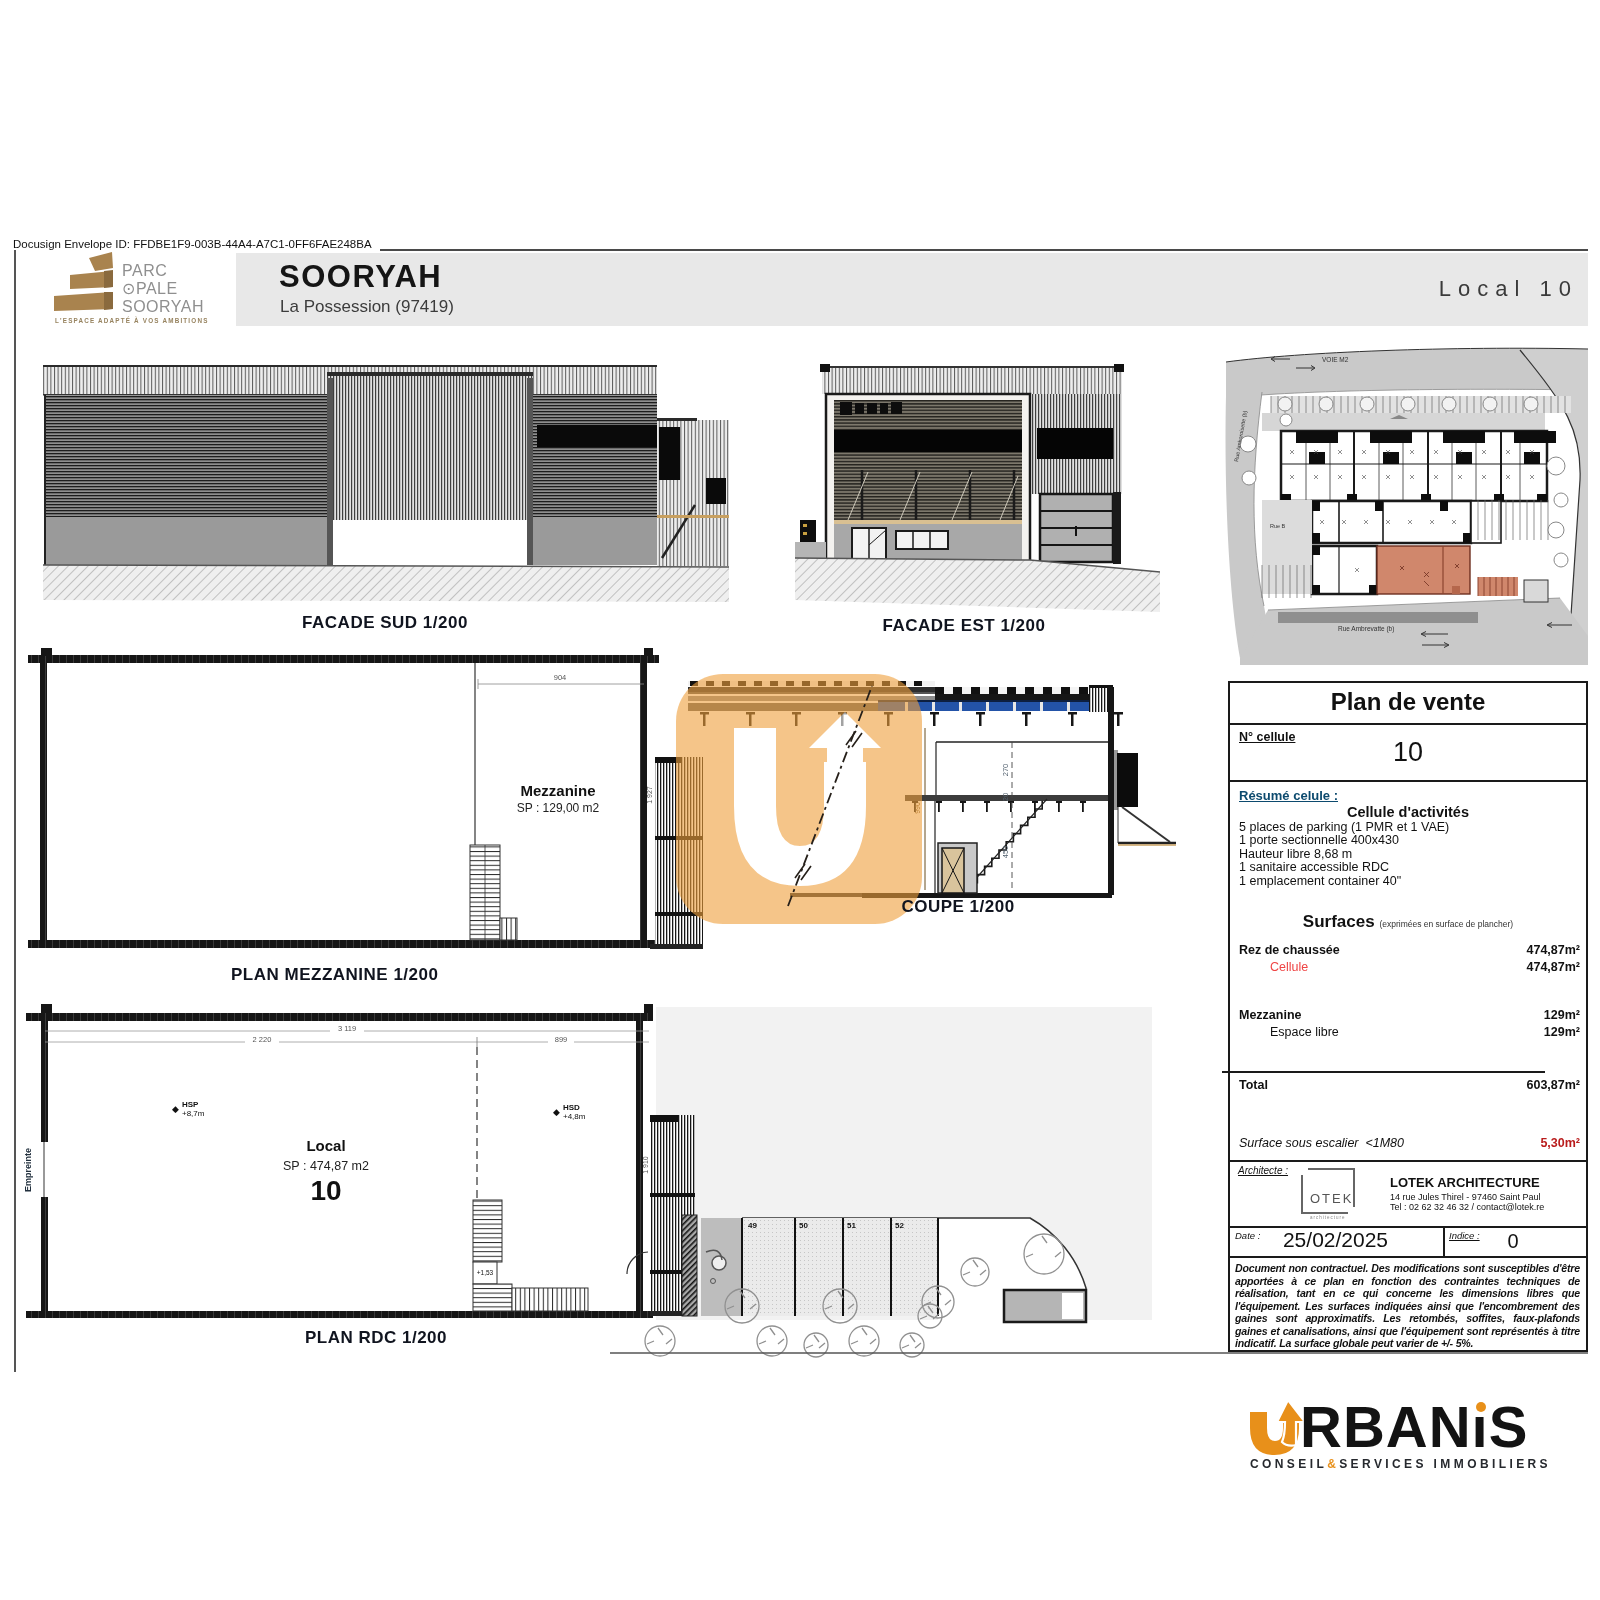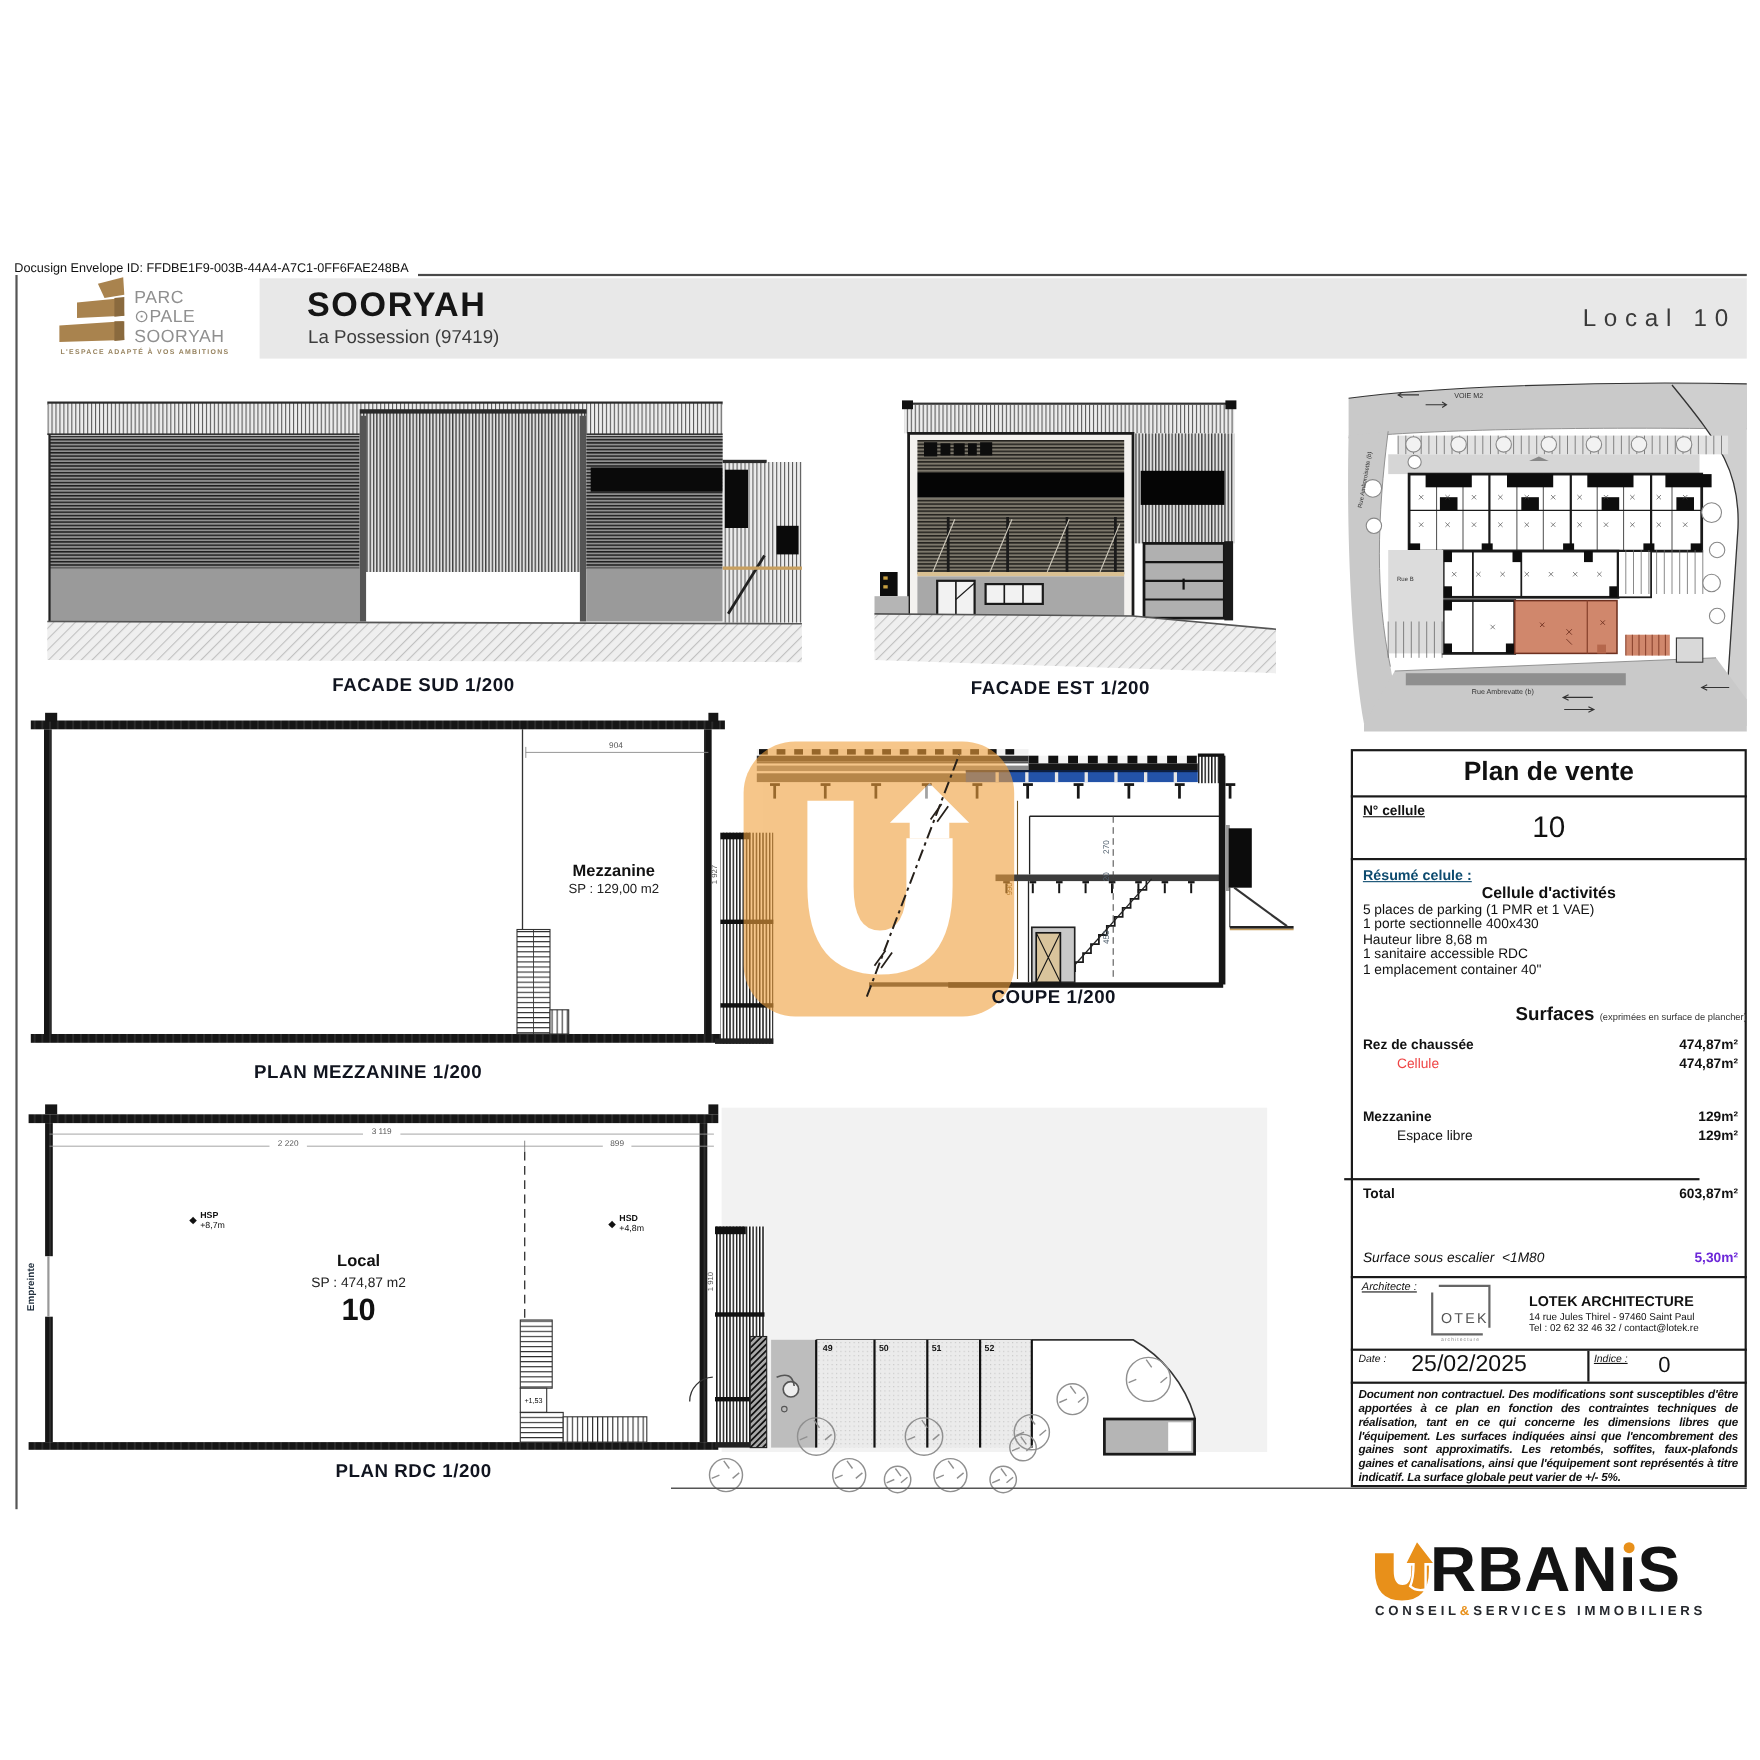--- a/index.html
+++ b/index.html
@@ -700,37 +700,37 @@
   <div style="position:absolute;left:0;top:42px;width:360px;border-top:2px solid #1a1a1a"></div>
 
   <div style="position:absolute;left:11px;top:49px;font-size:12.5px;font-weight:bold;text-decoration:underline;color:#111">N° cellule</div>
   <div style="position:absolute;left:0;top:56px;width:100%;text-align:center;font-size:27px;color:#111">10</div>
   <div style="position:absolute;left:0;top:99px;width:360px;border-top:2px solid #1a1a1a"></div>
 
   <div style="position:absolute;left:11px;top:107px;font-size:13px;font-weight:bold;text-decoration:underline;color:#0c4a6e">Résumé celule :</div>
   <div style="position:absolute;left:0;top:123px;width:100%;text-align:center;font-size:14.5px;font-weight:bold;color:#111">Cellule d'activités</div>
   <div style="position:absolute;left:11px;top:140px;font-size:12.5px;color:#111;line-height:13.4px">5 places de parking (1 PMR et 1 VAE)<br>1 porte sectionnelle 400x430<br>Hauteur libre 8,68 m<br>1 sanitaire accessible RDC<br>1 emplacement container 40"</div>
 
-  <div style="position:absolute;left:0;top:231px;width:100%;text-align:right;color:#111"><span style="font-size:17px;font-weight:bold">Surfaces </span><span style="font-size:8.5px;color:#333">(exprimées en surface de plancher)</span></div>
+  <div style="position:absolute;left:0;top:231px;width:100%;text-align:center;color:#111"><span style="font-size:17px;font-weight:bold">Surfaces </span><span style="font-size:8.5px;color:#333">(exprimées en surface de plancher)</span></div>
 
   <div style="position:absolute;left:11px;top:262px;font-size:12.5px;font-weight:bold;color:#111">Rez de chaussée</div>
   <div style="position:absolute;right:8px;top:262px;font-size:12.5px;font-weight:bold;color:#111">474,87m²</div>
   <div style="position:absolute;left:42px;top:279px;font-size:12.5px;color:#ef4444">Cellule</div>
   <div style="position:absolute;right:8px;top:279px;font-size:12.5px;font-weight:bold;color:#111">474,87m²</div>
   <div style="position:absolute;left:11px;top:327px;font-size:12.5px;font-weight:bold;color:#111">Mezzanine</div>
   <div style="position:absolute;right:8px;top:327px;font-size:12.5px;font-weight:bold;color:#111">129m²</div>
   <div style="position:absolute;left:42px;top:344px;font-size:12.5px;color:#111">Espace libre</div>
   <div style="position:absolute;right:8px;top:344px;font-size:12.5px;font-weight:bold;color:#111">129m²</div>
 
   <div style="position:absolute;left:-6px;top:390px;width:323px;border-top:2px solid #1a1a1a"></div>
   <div style="position:absolute;left:11px;top:397px;font-size:12.5px;font-weight:bold;color:#111">Total</div>
   <div style="position:absolute;right:8px;top:397px;font-size:12.5px;font-weight:bold;color:#111">603,87m²</div>
 
   <div style="position:absolute;left:11px;top:455px;font-size:12.5px;font-style:italic;color:#111">Surface sous escalier&nbsp;&nbsp;&lt;1M80</div>
-  <div style="position:absolute;right:8px;top:455px;font-size:12.5px;font-weight:bold;color:#6d28d9">5,30m²</div>
+  <div style="position:absolute;right:8px;top:455px;font-size:12.5px;font-weight:bold;color:#b91c1c">5,30m²</div>
   <div style="position:absolute;left:0;top:479px;width:360px;border-top:2px solid #1a1a1a"></div>
 
   <div style="position:absolute;left:10px;top:484px;font-size:10px;font-style:italic;text-decoration:underline;color:#111">Architecte :</div>
 
   <svg style="position:absolute;left:70px;top:486px" width="62" height="56" viewBox="0 0 62 56">
     <path d="M10,2 L56,2 L56,40" fill="none" stroke="#666" stroke-width="2"></path>
     <path d="M4,8 L4,46 L50,46" fill="none" stroke="#666" stroke-width="2"></path>
     <text x="12" y="36" font-size="13" fill="#555" font-family="Liberation Sans" letter-spacing="2">OTEK</text>
     <text x="12" y="52" font-size="4.5" fill="#888" font-family="Liberation Sans" letter-spacing="1">architecture</text>
   </svg>

